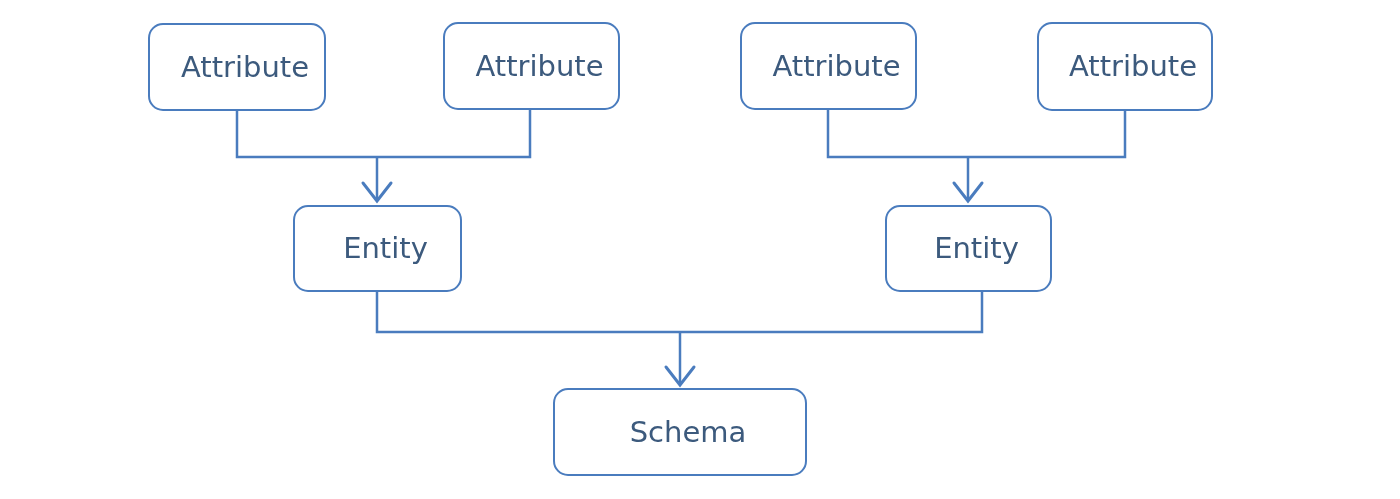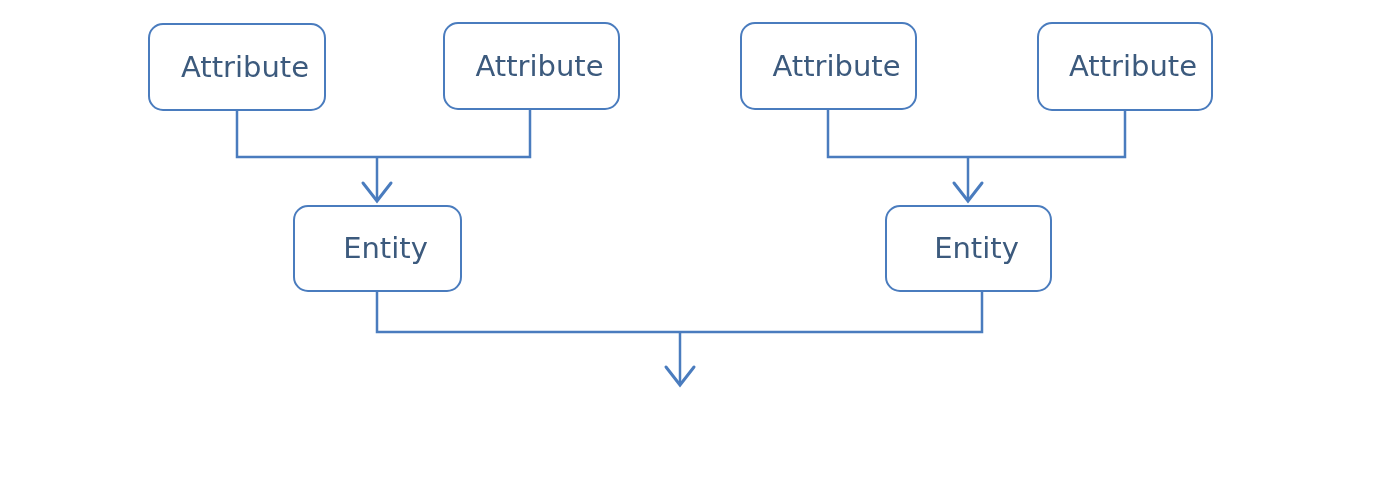--- a/index.html
+++ b/index.html
@@ -90,14 +90,17 @@
   </div>
 
   <div class="node" style="left:293px; top:205px; width:169px; height:87px">
     <span class="node-label">Entity</span>
   </div>
 
   <div class="node" style="left:885px; top:205px; width:167px; height:87px">
     <span class="node-label">Entity</span>
   </div>
 
+  <div class="node" style="left:553px; top:388px; width:254px; height:88px">
+    <span class="node-label">Schema</span>
+  </div>
 
 </div>
 
 </body></html>

